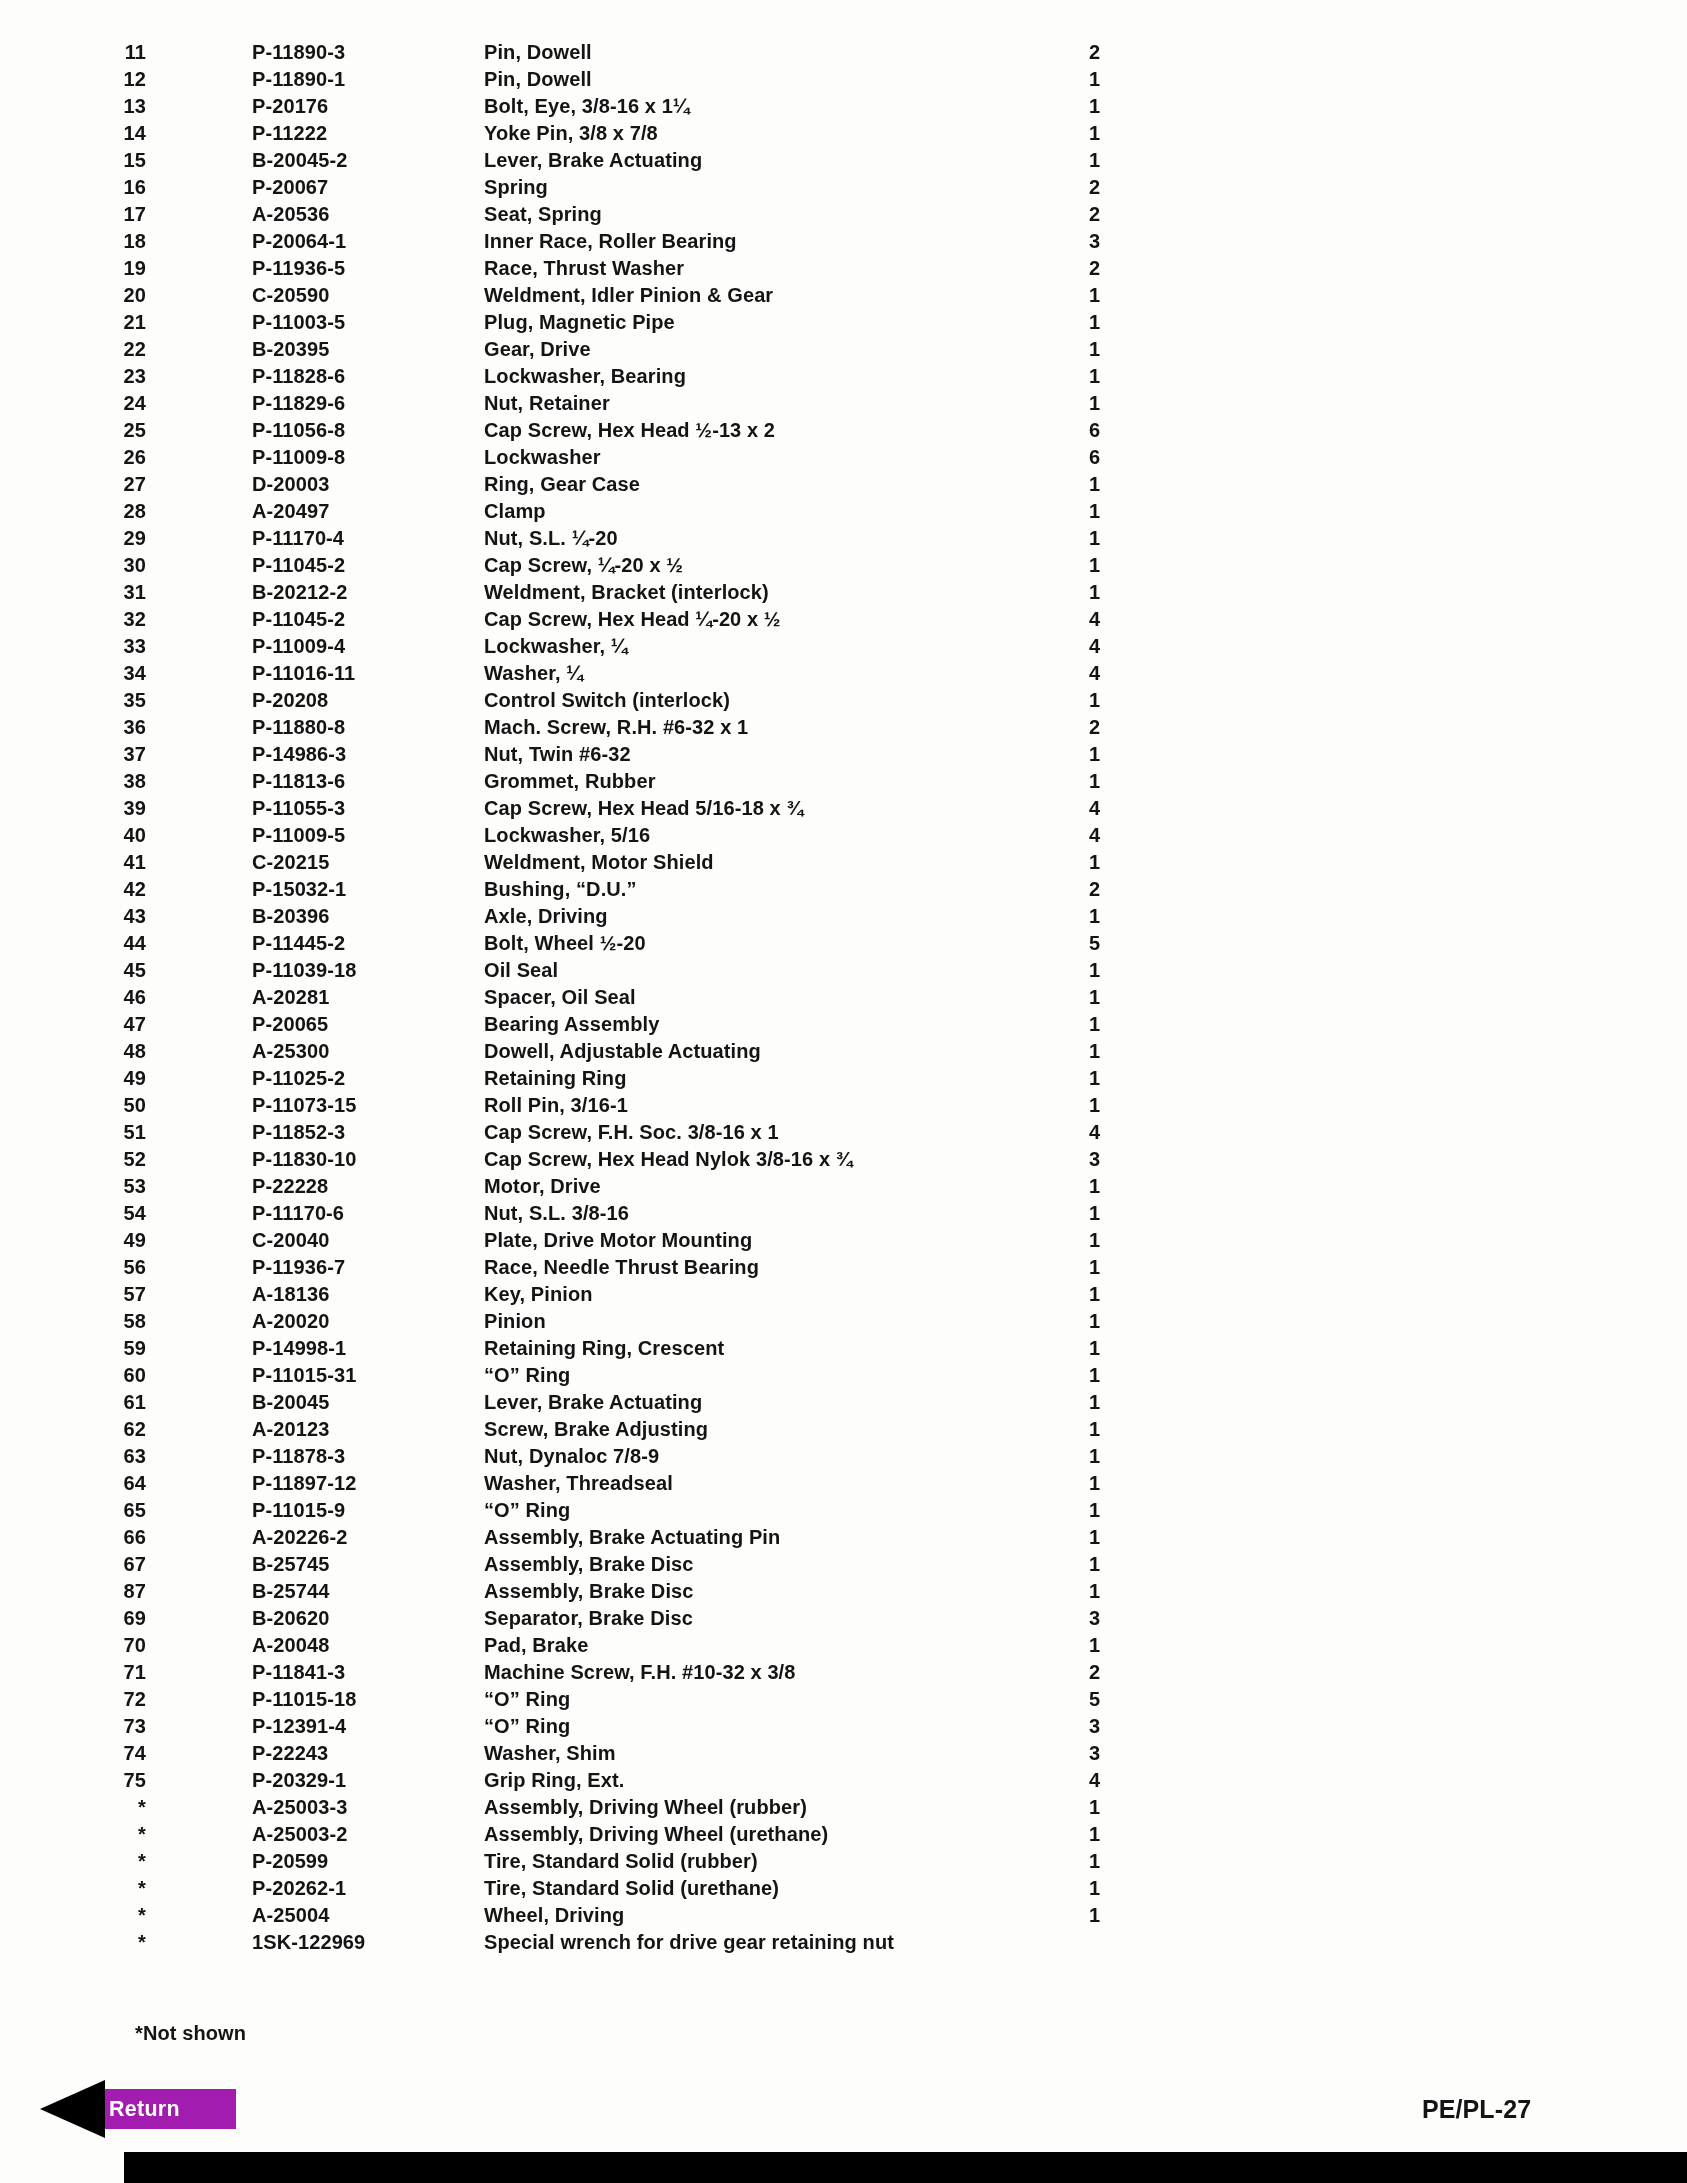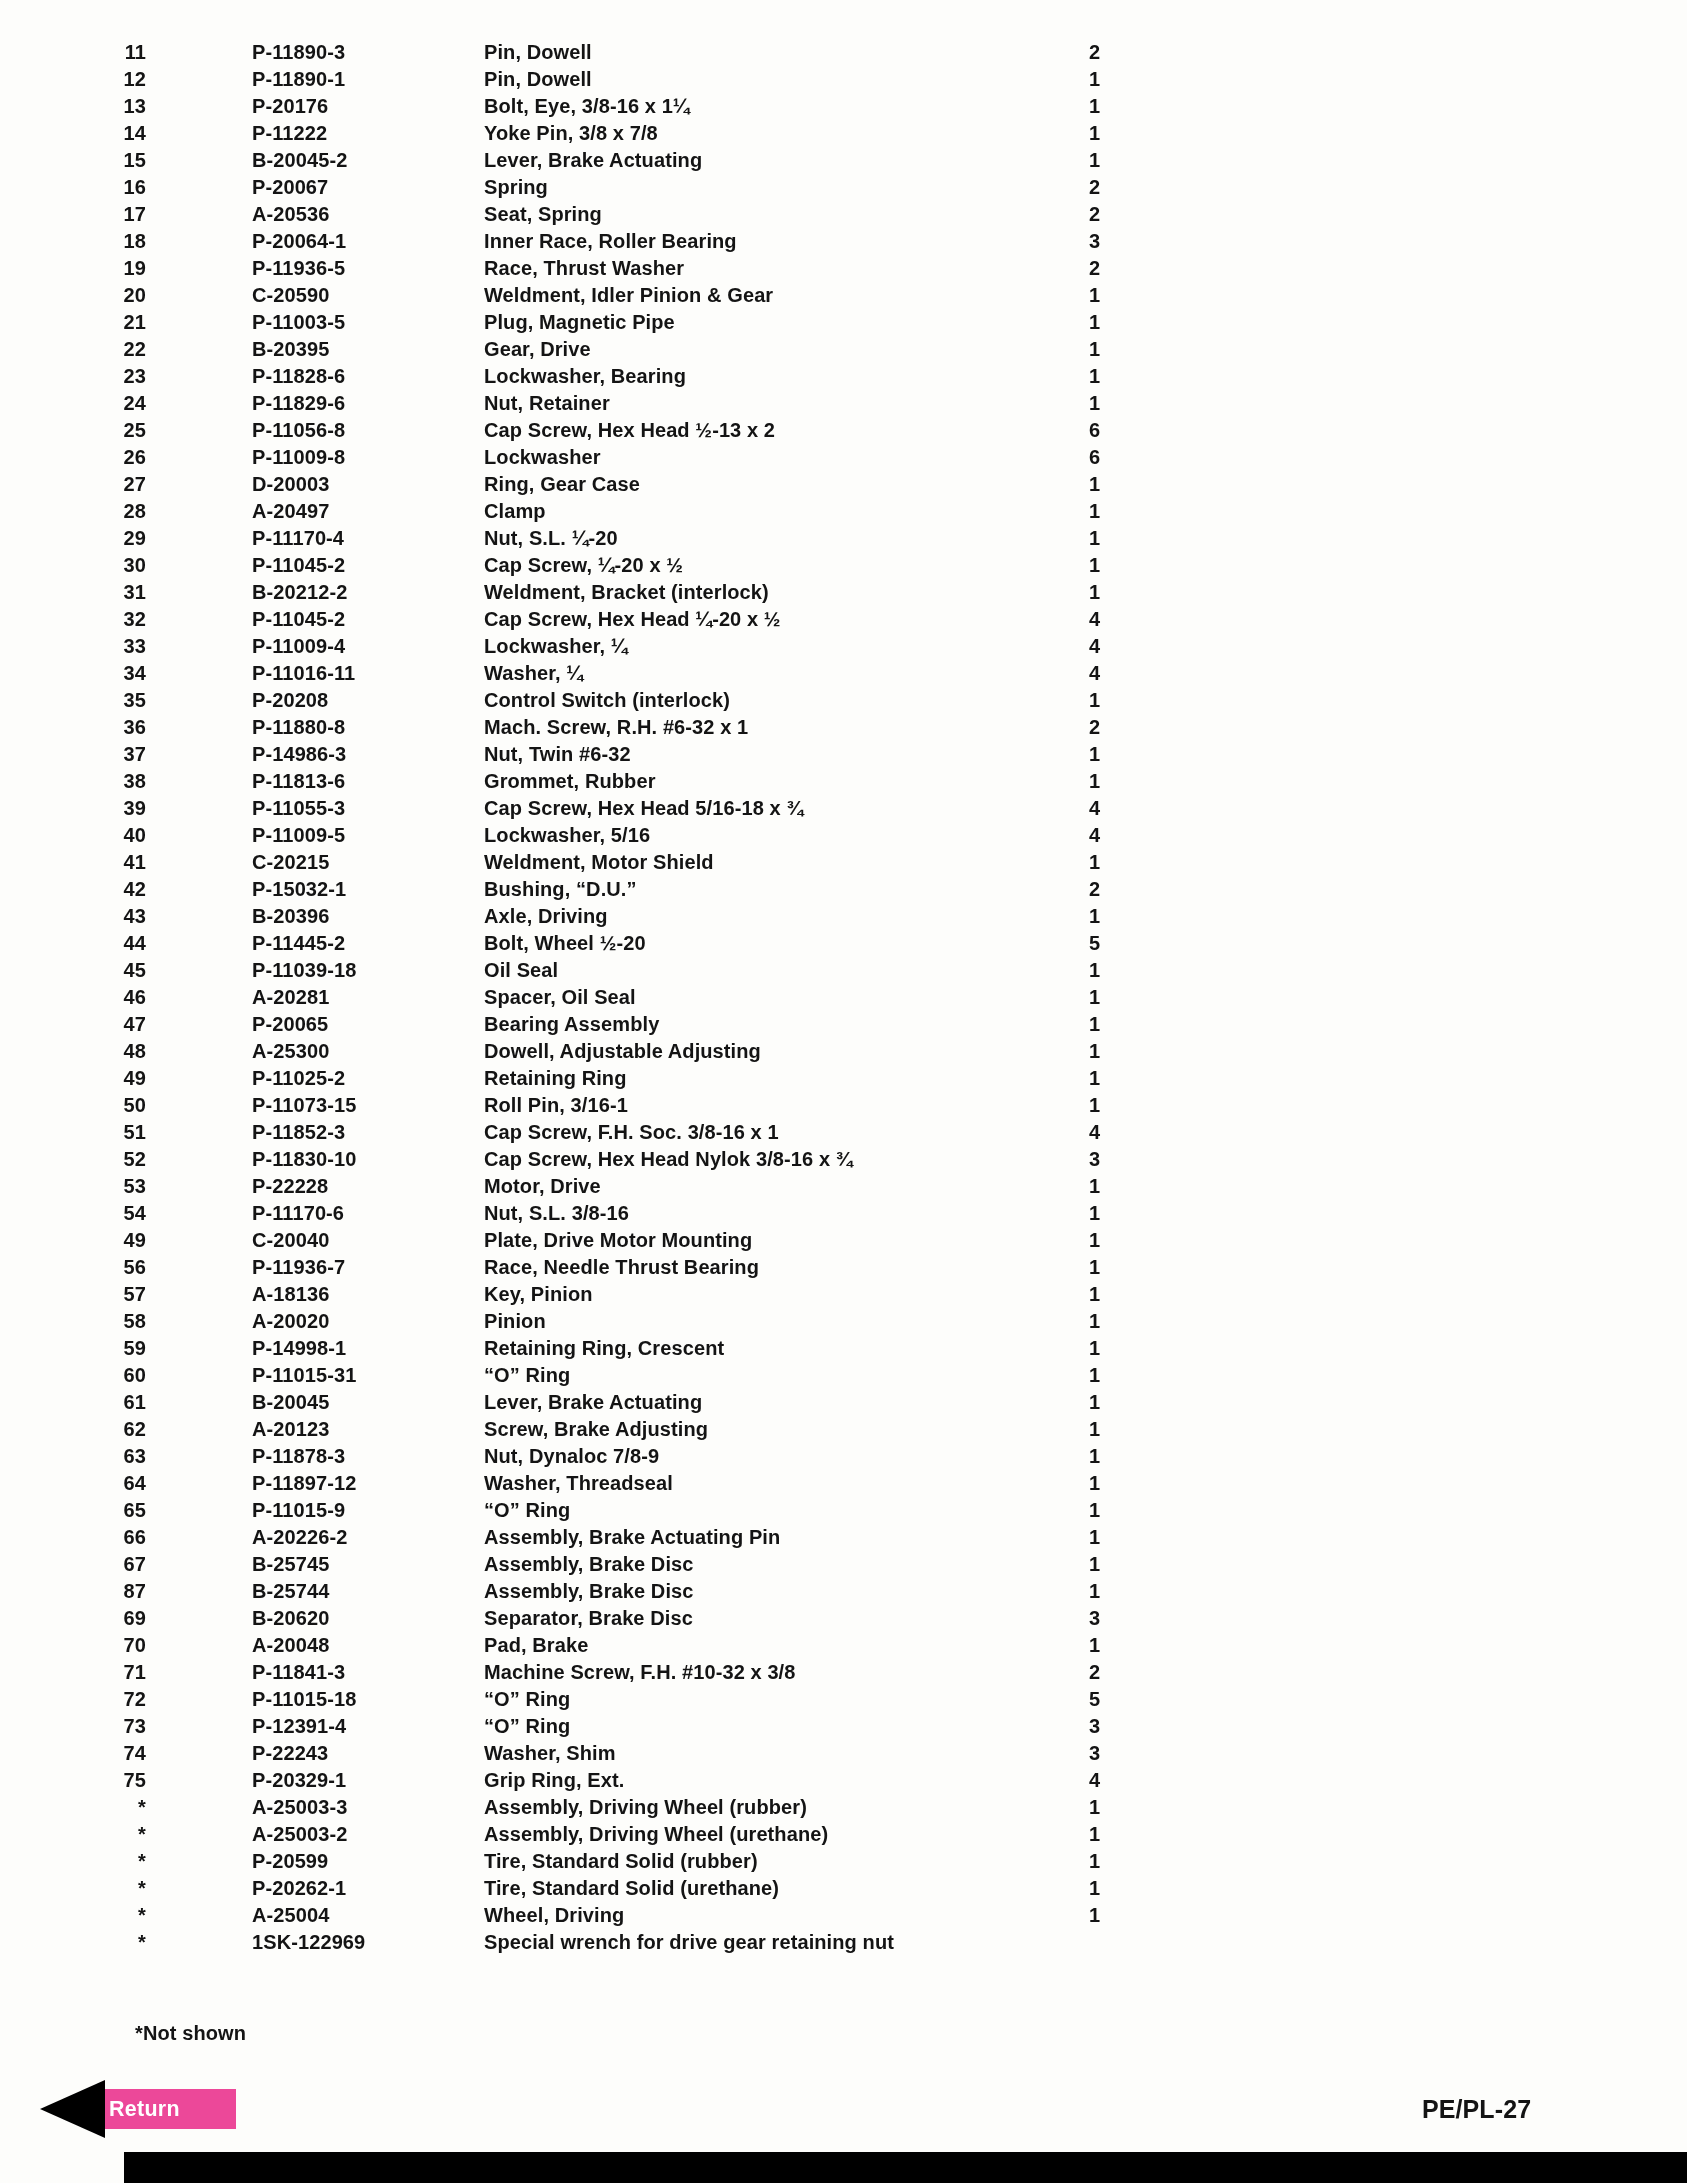--- a/index.html
+++ b/index.html
@@ -61,21 +61,21 @@
     align-items: center;
     cursor: pointer;
   }
   .arrow-head {
     width: 0; height: 0;
     border-top: 29px solid transparent;
     border-bottom: 29px solid transparent;
     border-right: 65px solid #000;
   }
   .arrow-body {
-    background: #ec4899;
+    background: #a21caf;
     color: #fff;
     height: 40px;
     display: flex;
     align-items: center;
     padding: 0 25px 0 4.1px;
     min-width: 131px;
     font-size: 21.4px;
     font-weight: 700;
     letter-spacing: 0.3px;
   }
@@ -351,21 +351,21 @@
       <div class="row">
         <span class="c-item">47</span>
         <span class="c-part">P-20065</span>
         <span class="c-desc">Bearing Assembly</span>
         <span class="c-qty">1</span>
       </div>
 
       <div class="row">
         <span class="c-item">48</span>
         <span class="c-part">A-25300</span>
-        <span class="c-desc">Dowell, Adjustable Adjusting</span>
+        <span class="c-desc">Dowell, Adjustable Actuating</span>
         <span class="c-qty">1</span>
       </div>
 
       <div class="row">
         <span class="c-item">49</span>
         <span class="c-part">P-11025-2</span>
         <span class="c-desc">Retaining Ring</span>
         <span class="c-qty">1</span>
       </div>
 

